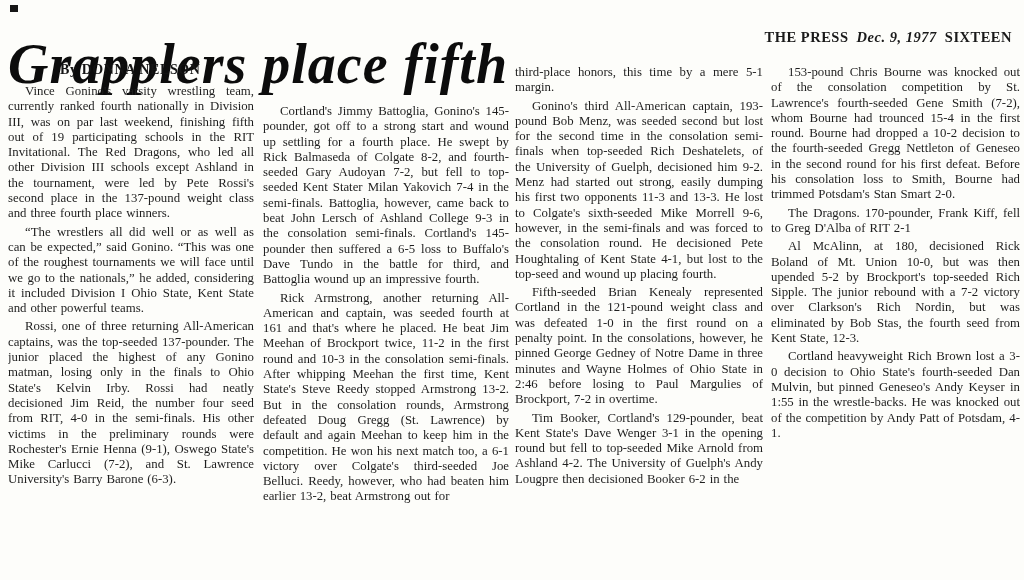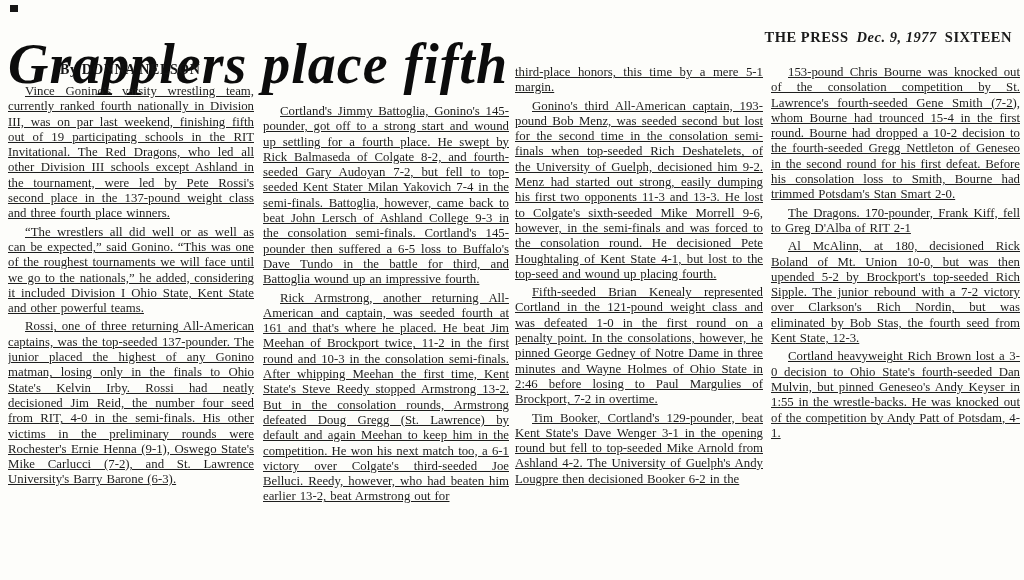--- a/index.html
+++ b/index.html
@@ -58,21 +58,20 @@
     position: absolute;
     font-size: 12.8px;
     line-height: 15.3px;
     text-align: justify;
     word-spacing: 0.06em;
     color: #1e1e1e;
   }
   .col p {
     margin: 0 0 3px 0;
     text-indent: 17px;
-    text-decoration: underline;
   }
   .col p.noindent {
     text-indent: 0;
   }
   #col1 { left: 8px;   top: 84px; width: 246px; height: 490px; overflow: hidden; }
   #col2 { left: 263px; top: 104px; width: 246px; height: 490px; overflow: hidden; }
   #col3 { left: 515px; top: 65px; width: 248px; height: 514px; overflow: hidden; }
   #col4 { left: 771px; top: 65px; width: 249px; height: 514px; overflow: hidden; }
   .speck {
     position: absolute;

